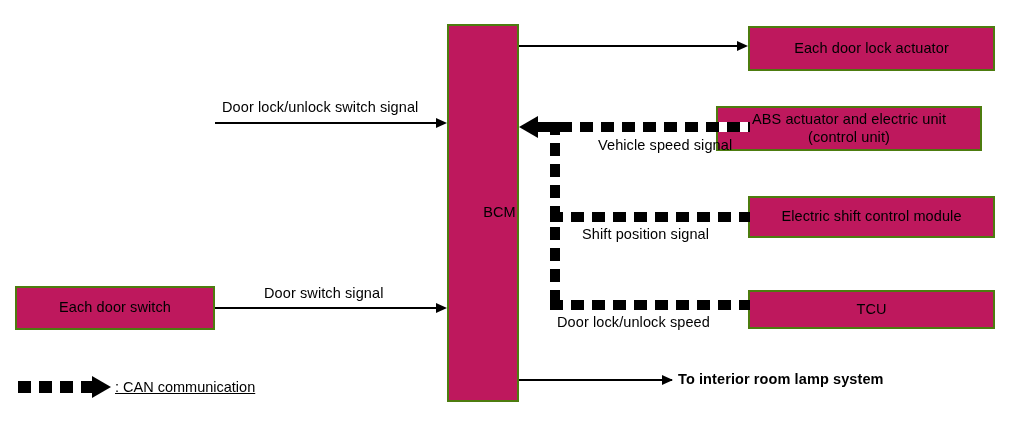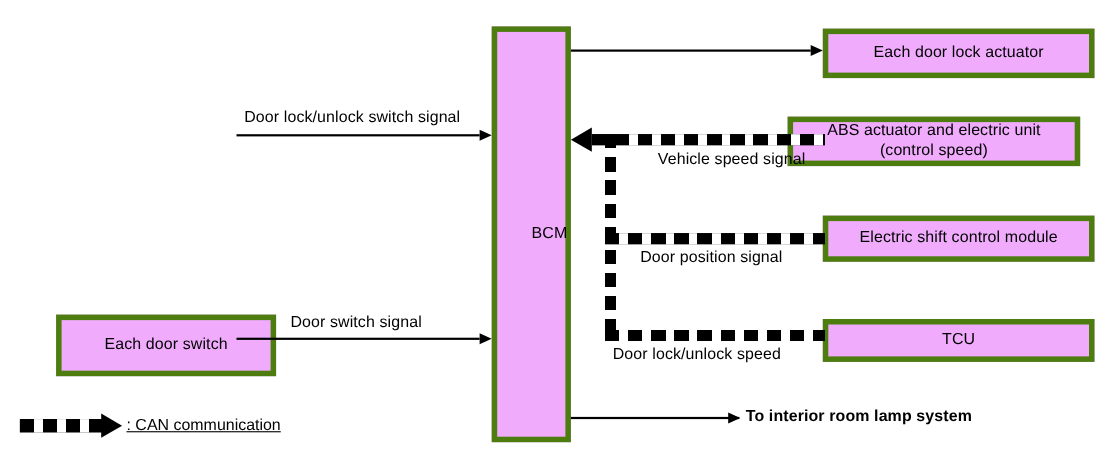--- a/index.html
+++ b/index.html
@@ -16,22 +16,22 @@
     width: 1010px;
     height: 425px;
     background: #ffffff;
     overflow: hidden;
   }
 
   
   .box {
     position: absolute;
     box-sizing: border-box;
-    border: 5px solid #4d7c0f;
-    background: #f0abfc;
+    border: 2px solid #4d7c0f;
+    background: #be185d;
     display: flex;
     align-items: center;
     justify-content: center;
     text-align: center;
     font-size: 14.5px;
     line-height: 1.22;
     letter-spacing: 0.1px;
     color: #000000;
   }
   .box-tall {
@@ -112,31 +112,31 @@
 </head>
 <body>
 
 <div id="diagram">
 
   <div class="box box-tall" style="left:447px; top:24px; width:72px; height:378px;padding-left:33px;">
     <span>BCM</span>
   </div>
 
 
-  <div class="box" style="left:15px; top:286px; width:200px; height:56px;margin-left:36px;">
+  <div class="box" style="left:15px; top:286px; width:200px; height:44px;">
     <span>Each door switch</span>
   </div>
 
   <div class="box" style="left:748px; top:26px; width:247px; height:45px;">
     <span>Each door lock actuator</span>
   </div>
 
   <div class="box" style="left:716px; top:106px; width:266px; height:45px; flex-direction:column;">
     <span>ABS actuator and electric unit</span>
-    <span>(control speed)</span>
+    <span>(control unit)</span>
   </div>
 
   <div class="box" style="left:748px; top:196px; width:247px; height:42px;">
     <span>Electric shift control module</span>
   </div>
 
   <div class="box" style="left:748px; top:290px; width:247px; height:39px;">
     <span>TCU</span>
   </div>
 
@@ -155,21 +155,21 @@
   <div class="arrow-r" style="left:662px; top:375px;"></div>
   <div class="label" style="left:678px; top:371px;font-weight:bold;">To interior room lamp system</div>
 
   <div class="can-h" style="left:538px; top:122px; width:212px;"></div>
   <div class="can-arrow-l" style="left:519px; top:116px;"></div>
   <div class="label" style="left:598px; top:137px;">Vehicle speed signal</div>
 
   <div class="can-v" style="left:550px; top:122px; height:188px;"></div>
 
   <div class="can-h" style="left:550px; top:212px; width:200px;"></div>
-  <div class="label" style="left:582px; top:226px;">Door position signal</div>
+  <div class="label" style="left:582px; top:226px;">Shift position signal</div>
 
   <div class="can-h" style="left:550px; top:300px; width:200px;"></div>
   <div class="label" style="left:557px; top:314px;">Door lock/unlock speed</div>
 
   <div style="position:absolute; left:18px; top:381px; width:75px; height:12px;" class="can-h"></div>
   <div class="can-arrow-r" style="left:92px; top:376px;"></div>
   <div class="legend-text" style="left:115px; top:379px;">: CAN communication</div>
 
 </div>
 

